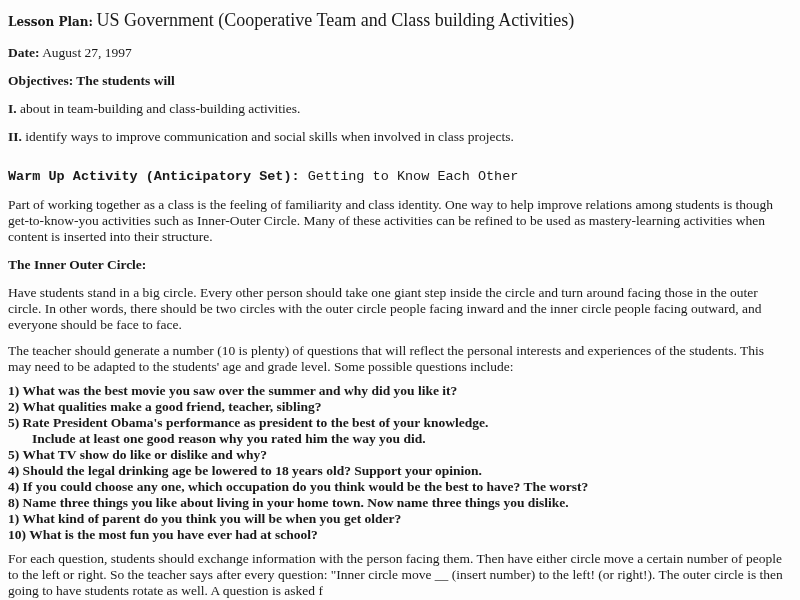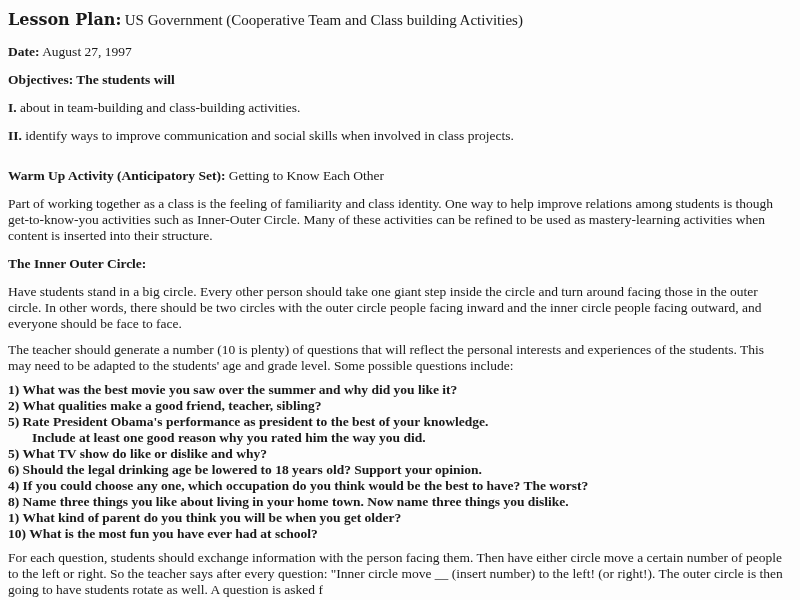--- a/index.html
+++ b/index.html
@@ -13,26 +13,26 @@
     padding: 8px 10px 0 8px;
     overflow: hidden;
   }
   .title-row {
     margin: 0 0 11px 0;
     line-height: 24px;
   }
   .title-label {
     font-family: "DejaVu Serif", serif;
     font-weight: bold;
-    font-size: 16px;
+    font-size: 12px;
   }
-  .title-subject { font-size: 15px; }
+  .title-subject { font-size: 18px; }
   p { margin: 0 0 12px 0; }
   b, .bold { font-weight: bold; }
-  .warmup { margin-top: 24px; }
+  .warmup { margin-top: 24px; font-family: Liberation Mono, monospace; }
   .setup-paragraph { margin-bottom: 10px; }
   .questions-intro { margin-bottom: 8px; }
   .questions-block { margin-bottom: 8px; }
   .question {
     font-weight: bold;
     line-height: 16px;
   }
   .question.indent { padding-left: 24px; }
   .closing-paragraph { margin-bottom: 0; }
 </style>
@@ -75,21 +75,21 @@
   <p class="setup-paragraph">Have students stand in a big circle. Every other person should take one giant step inside the circle and turn around facing those in the outer circle. In other words, there should be two circles with the outer circle people facing inward and the inner circle people facing outward, and everyone should be face to face.</p>
 
   <p class="questions-intro">The teacher should generate a number (10 is plenty) of questions that will reflect the personal interests and experiences of the students. This may need to be adapted to the students' age and grade level. Some possible questions include:</p>
 
   <div class="questions-block">
     <div class="question">1) What was the best movie you saw over the summer and why did you like it?</div>
     <div class="question">2) What qualities make a good friend, teacher, sibling?</div>
     <div class="question">5) Rate President Obama's performance as president to the best of your knowledge.</div>
     <div class="question indent">Include at least one good reason why you rated him the way you did.</div>
     <div class="question">5) What TV show do like or dislike and why?</div>
-    <div class="question">6) Should the legal drinking age be lowered to 18 years old? Support your opinion.</div>
+    <div class="question">4) Should the legal drinking age be lowered to 18 years old? Support your opinion.</div>
     <div class="question">4) If you could choose any one, which occupation do you think would be the best to have? The worst?</div>
     <div class="question">8) Name three things you like about living in your home town. Now name three things you dislike.</div>
     <div class="question">1) What kind of parent do you think you will be when you get older?</div>
     <div class="question">10) What is the most fun you have ever had at school?</div>
   </div>
 
   <p class="closing-paragraph">For each question, students should exchange information with the person facing them. Then have either circle move a certain number of people to the left or right. So the teacher says after every question: "Inner circle move __ (insert number) to the left! (or right!). The outer circle is then going to have students rotate as well. A question is asked f</p>
 
 </div>
 

